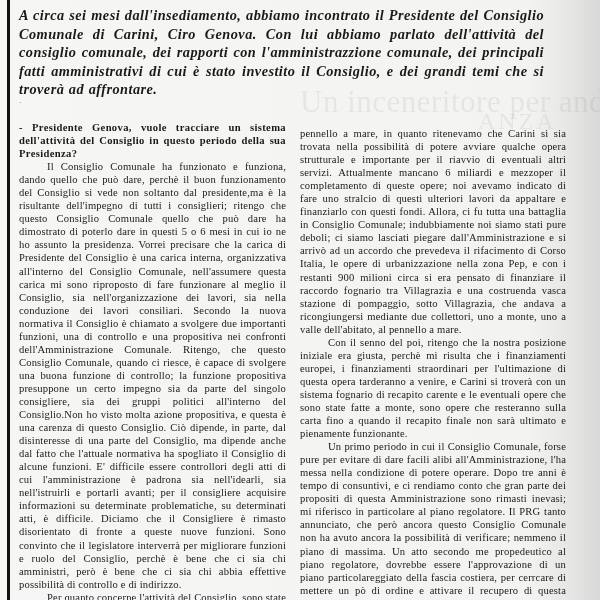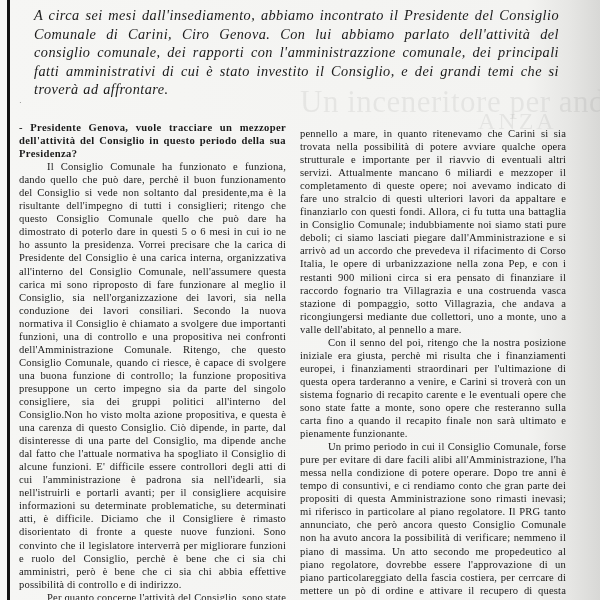--- a/index.html
+++ b/index.html
@@ -16,22 +16,22 @@
   .left-rule {
     position: absolute; left: 7px; top: 0; width: 3px; height: 600px; background: #111;
   }
   .ghost {
     position: absolute; color: rgba(0,0,0,0.06); white-space: nowrap;
     font-family: "Liberation Serif", serif; pointer-events: none;
   }
   .ghost1 { left: 300px; top: 84px; font-size: 31px; letter-spacing: 0.5px; }
   .ghost2 { left: 478px; top: 108px; font-size: 24px; letter-spacing: 3px; }
   .intro {
-    position: absolute; left: 34px; top: 6px; width: 525px;
-    font-style: italic; font-weight: normal;
+    position: absolute; left: 19px; top: 6px; width: 525px;
+    font-style: italic; font-weight: bold;
     font-size: 14.3px; line-height: 18.6px;
     text-align: justify; letter-spacing: 0.45px; word-spacing: 0.6px;
   }
   .dot { position: absolute; left: 19px; top: 98px; font-size: 8px; color: #666; }
   .col {
     position: absolute; font-size: 10.6px; line-height: 13.05px;
     text-align: justify; letter-spacing: 0.15px;
   }
   .col-left { left: 19px; top: 121px; width: 267px; }
   .col-right { left: 300px; top: 127px; width: 266px; }
@@ -45,21 +45,21 @@
 <div class="page-bg"></div>
 <div class="left-rule"></div>
 
 <div class="ghost ghost1">Un inceneritore per andare oltre l'emergenza</div>
 <div class="ghost ghost2">ANZA</div>
 
 <div class="intro">A circa sei mesi dall'insediamento, abbiamo incontrato il Presidente del Consiglio Comunale di Carini, Ciro Genova. Con lui abbiamo parlato dell'attività del consiglio comunale, dei rapporti con l'amministrazzione comunale, dei principali fatti amministrativi di cui è stato investito il Consiglio, e dei grandi temi che si troverà ad affrontare.</div>
 <div class="dot">·</div>
 
 <div class="col col-left">
-  <p class="q">- Presidente Genova, vuole tracciare un mezzoper dell'attività del Consiglio in questo periodo della sua Presidenza?</p>
+  <p class="q">- Presidente Genova, vuole tracciare un sistema dell'attività del Consiglio in questo periodo della sua Presidenza?</p>
   <p class="indent">Il Consiglio Comunale ha funzionato e funziona, dando quello che può dare, perchè il buon funzionamento del Consiglio si vede non soltanto dal presidente,ma è la risultante dell'impegno di tutti i consiglieri; ritengo che questo Consiglio Comunale quello che può dare ha dimostrato di poterlo dare in questi 5 o 6 mesi in cui io ne ho assunto la presidenza. Vorrei precisare che la carica di Presidente del Consiglio è una carica interna, organizzativa all'interno del Consiglio Comunale, nell'assumere questa carica mi sono riproposto di fare funzionare al meglio il Consiglio, sia nell'organizzazione dei lavori, sia nella conduzione dei lavori consiliari. Secondo la nuova normativa il Consiglio è chiamato a svolgere due importanti funzioni, una di controllo e una propositiva nei confronti dell'Amministrazione Comunale. Ritengo, che questo Consiglio Comunale, quando ci riesce, è capace di svolgere una buona funzione di controllo; la funzione propositiva presuppone un certo impegno sia da parte del singolo consigliere, sia dei gruppi politici all'interno del Consiglio.Non ho visto molta azione propositiva, e questa è una carenza di questo Consiglio. Ciò dipende, in parte, dal disinteresse di una parte del Consiglio, ma dipende anche dal fatto che l'attuale normativa ha spogliato il Consiglio di alcune funzioni. E' difficile essere controllori degli atti di cui l'amministrazione è padrona sia nell'idearli, sia nell'istruirli e portarli avanti; per il consigliere acquisire informazioni su determinate problematiche, su determinati atti, è difficile. Diciamo che il Consigliere è rimasto disorientato di fronte a queste nuove funzioni. Sono convinto che il legislatore interverrà per migliorare funzioni e ruolo del Consiglio, perchè è bene che ci sia chi amministri, però è bene che ci sia chi abbia effettive possibilità di controllo e di indirizzo.</p>
   <p class="indent">Per quanto concerne l'attività del Consiglio, sono state avviate determinate problematiche; abbiamo ad esempio fatto una conferenza di servizio per quanto riguarda la revisione della pianta organica. Ancora, purtroppo, non è stata portata in Consiglio perchè non si è riusciti ad avere i pareri, sia di conformità tecnica, che di caratterre generale. Questo Consiglio, entro certi limiti, ha dato all'Amministrazione indicazioni, interrogazioni, mozioni approvate all'unanimità, che non sono state tenute nel debito conto.</p>
 </div>
 
 <div class="col col-right">
   <p>pennello a mare, in quanto ritenevamo che Carini si sia trovata nella possibilità di potere avviare qualche opera strutturale e importante per il riavvio di eventuali altri servizi. Attualmente mancano 6 miliardi e mezzoper il completamento di queste opere; noi avevamo indicato di fare uno stralcio di questi ulteriori lavori da appaltare e finanziarlo con questi fondi. Allora, ci fu tutta una battaglia in Consiglio Comunale; indubbiamente noi siamo stati pure deboli; ci siamo lasciati piegare dall'Amministrazione e si arrivò ad un accordo che prevedeva il rifacimento di Corso Italia, le opere di urbanizzazione nella zona Pep, e con i restanti 900 milioni circa si era pensato di finanziare il raccordo fognario tra Villagrazia e una costruenda vasca stazione di pompaggio, sotto Villagrazia, che andava a ricongiungersi mediante due collettori, uno a monte, uno a valle dell'abitato, al pennello a mare.</p>
   <p class="indent">Con il senno del poi, ritengo che la nostra posizione iniziale era giusta, perchè mi risulta che i finanziamenti europei, i finanziamenti straordinari per l'ultimazione di questa opera tarderanno a venire, e Carini si troverà con un sistema fognario di recapito carente e le eventuali opere che sono state fatte a monte, sono opere che resteranno sulla carta fino a quando il recapito finale non sarà ultimato e pienamente funzionante.</p>
   <p class="indent">Un primo periodo in cui il Consiglio Comunale, forse pure per evitare di dare facili alibi all'Amministrazione, l'ha messa nella condizione di potere operare. Dopo tre anni è tempo di consuntivi, e ci rendiamo conto che gran parte dei propositi di questa Amministrazione sono rimasti inevasi; mi riferisco in particolare al piano regolatore. Il PRG tanto annunciato, che però ancora questo Consiglio Comunale non ha avuto ancora la possibilità di verificare; nemmeno il piano di massima. Un atto secondo me propedeutico al piano regolatore, dovrebbe essere l'approvazione di un piano particolareggiato della fascia costiera, per cerrcare di mettere un pò di ordine e attivare il recupero di questa nostra grande possibilità di sviluppo turistico ed economico. E, trovo strano che l'Amministrazione abbia impiegato due anni per esaminare questo strumento in commissione urbanistica, e l'ultima ...</p>
 </div>
 

